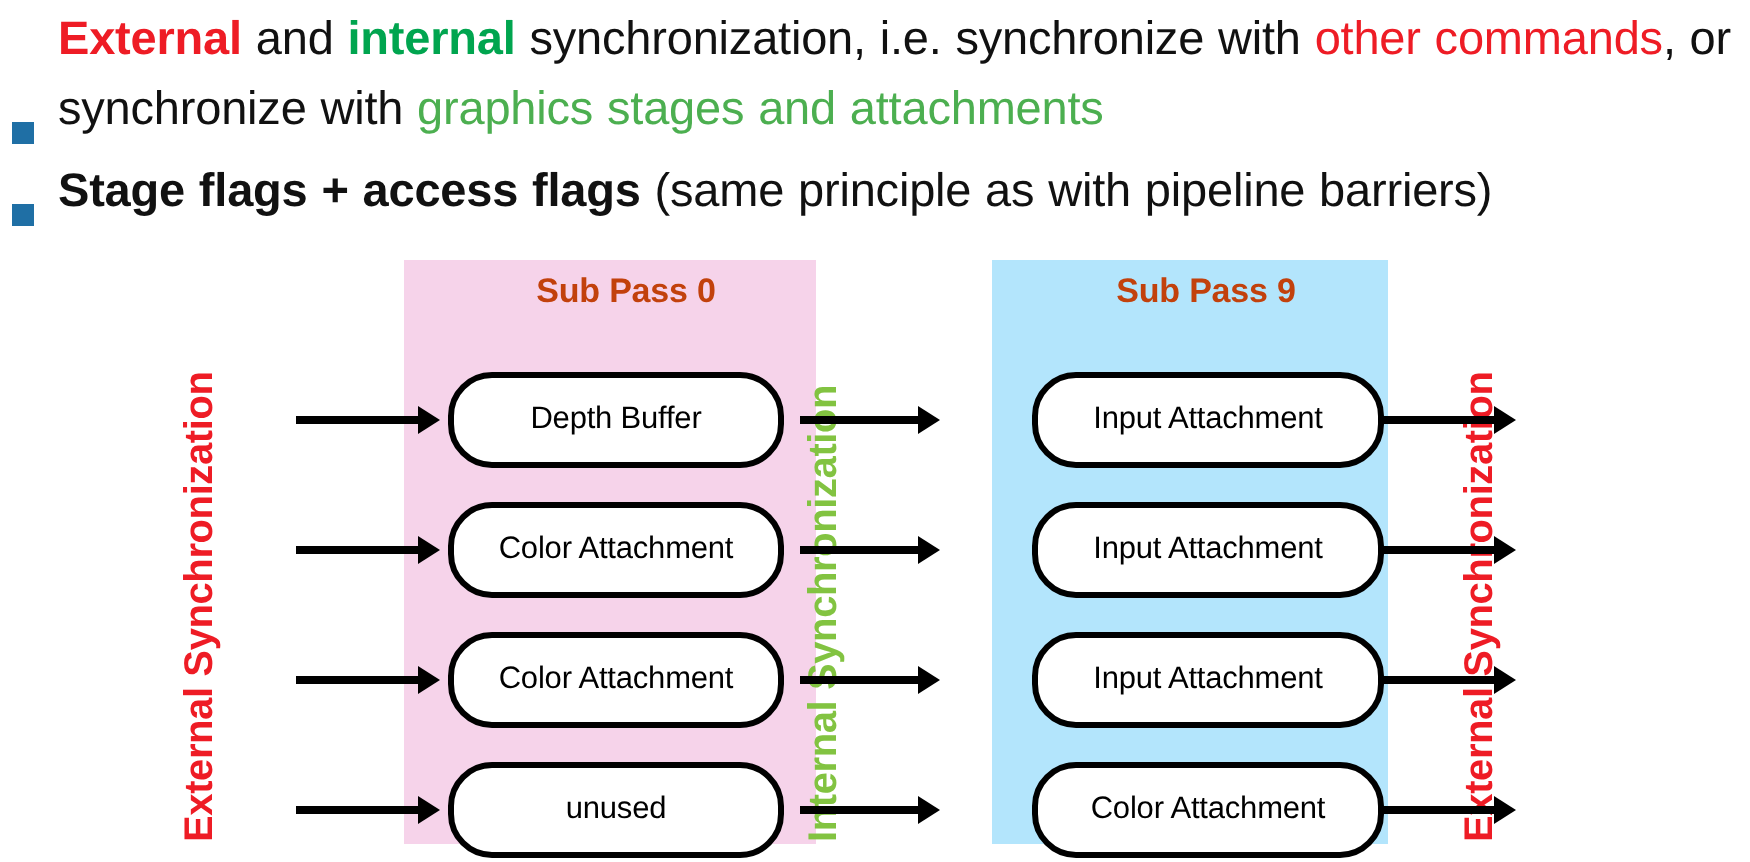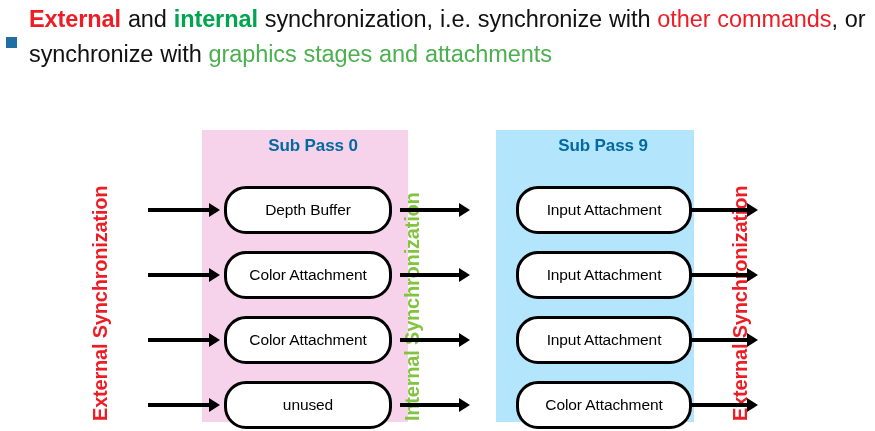--- a/index.html
+++ b/index.html
@@ -22,21 +22,21 @@
     left: 0;
     top: 0;
     width: 875px;
     height: 118px;
   }
   .bullet-row {
     position: absolute;
     left: 6px;
     right: 4px;
     display: flex;
-    align-items: center;
+    align-items: flex-end;
   }
   #bullet-1 { top: 2px; }
   #bullet-2 { top: 78px; }
 
   .bullet-marker {
     flex: 0 0 auto;
     width: 11px;
     height: 11px;
     background: #1F6FA5;
     margin-top: 10px;
@@ -82,21 +82,21 @@
     background: #B3E5FC;
   }
   .pass-title {
     position: absolute;
     top: 6px;
     left: 16px;
     right: 0;
     text-align: center;
     font-size: 17px;
     font-weight: bold;
-    color: #0369a1;
+    color: #c2410c;
     letter-spacing: -0.1px;
   }
 
   
   .vlabel {
     position: absolute;
     font-size: 20px;
     font-weight: bold;
     white-space: nowrap;
     transform-origin: left bottom;
@@ -172,20 +172,24 @@
 </head>
 <body>
 
 <div id="bullets">
 
   <div class="bullet-row" id="bullet-1">
     <span class="bullet-marker"></span>
     <span class="bullet-text"><span class="t-red">External</span><span class="t-black"> and </span><span class="t-green">internal</span><span class="t-black"> synchronization, i.e. synchronize with </span><span class="t-redn">other commands</span><span class="t-black">, or synchronize with </span><span class="t-greenn">graphics stages and attachments</span></span>
   </div>
 
+  <div class="bullet-row" id="bullet-2">
+    <span class="bullet-marker"></span>
+    <span class="bullet-text"><span class="t-bold">Stage flags + access flags</span><span class="t-black"> (same principle as with pipeline barriers)</span></span>
+  </div>
 
 </div>
 
 <div id="diagram">
 
   <div class="pass-band" id="band-subpass0">
     <div class="pass-title">Sub Pass 0</div>
   </div>
   <div class="pass-band" id="band-subpass1">
     <div class="pass-title">Sub Pass 9</div>

